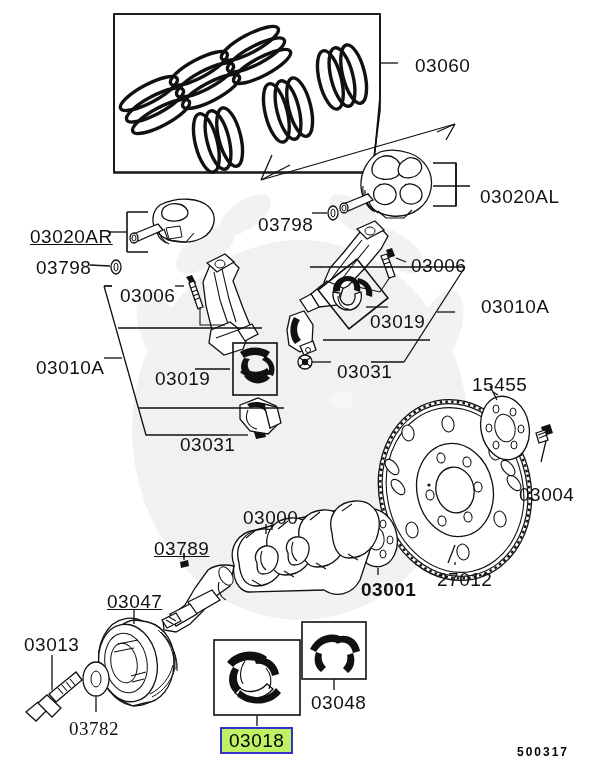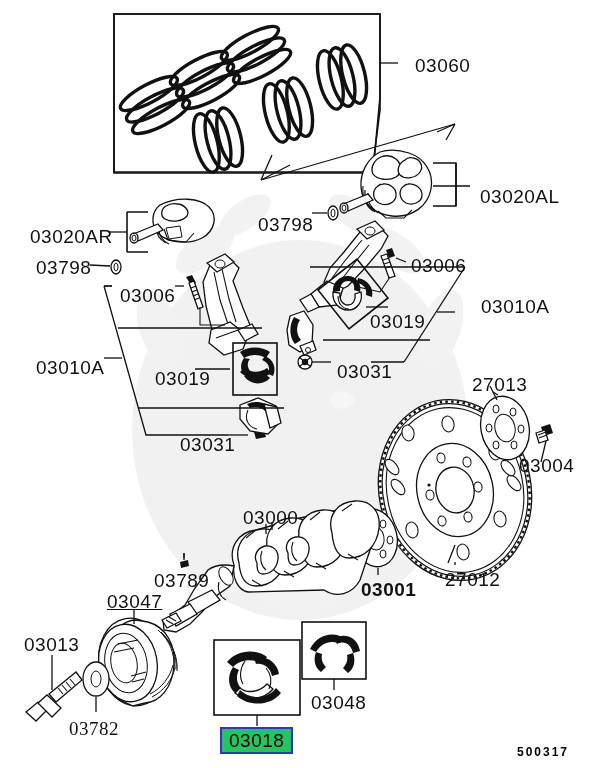--- a/index.html
+++ b/index.html
@@ -3,21 +3,21 @@
 <meta charset="utf-8">
 <title>Engine Parts Diagram</title>
 <style>
   html,body{margin:0;padding:0;background:#ffffff;}
   body{width:609px;height:768px;overflow:hidden;
        font-family:"Liberation Sans","DejaVu Sans",sans-serif;}
   #stage{position:relative;width:609px;height:768px;background:#fff;}
   #art{position:absolute;left:0;top:0;width:609px;height:768px;}
   .lbl{position:absolute;font-size:19px;letter-spacing:0.5px;color:#111;
        white-space:nowrap;line-height:1;font-family:"Liberation Sans","DejaVu Sans",sans-serif;}
-  .lbl.hl{background:#22c55e;border:2px solid #3333cc;padding:2px 7px;color:#000;}
+  .lbl.hl{background:#bef264;border:2px solid #3333cc;padding:2px 7px;color:#000;}
   .code{position:absolute;font-size:12px;font-weight:bold;letter-spacing:2px;color:#000000;}
 </style>
 </head>
 <body>
 
 <div id="stage">
 
   <svg id="art" viewBox="0 0 609 768">
     <defs>
       <style>
@@ -408,37 +408,37 @@
       <path class="sld" d="M334 638 C 346 632 358 638 360 651 L 353 653 C 351 644 344 640 337 644 Z"></path>
       <path class="sld" d="M353 653 C 356 661 354 669 348 673 L 343 668 C 347 664 348 659 347 655 Z"></path>
       <path class="ln" d="M334 679 L 334 690"></path>
     </g>
 
   </svg>
 
   <div id="labels">
       <div class="lbl" style="left: 415px; top: 56px;">03060</div>
       <div class="lbl" style="left: 480px; top: 187px;">03020AL</div>
-      <div class="lbl" style="left: 30px; top: 227px;">03020AR</div>
+      <div class="lbl" style="left: 30px; top: 227px; text-decoration: underline;">03020AR</div>
       <div class="lbl" style="left: 258px; top: 215px;">03798</div>
       <div class="lbl" style="left: 36px; top: 258px;">03798</div>
       <div class="lbl" style="left: 120px; top: 286px;">03006</div>
       <div class="lbl" style="left: 411px; top: 256px;">03006</div>
       <div class="lbl" style="left: 36px; top: 358px;">03010A</div>
       <div class="lbl" style="left: 481px; top: 297px;">03010A</div>
       <div class="lbl" style="left: 155px; top: 369px;">03019</div>
       <div class="lbl" style="left: 370px; top: 312px;">03019</div>
       <div class="lbl" style="left: 180px; top: 435px;">03031</div>
       <div class="lbl" style="left: 337px; top: 362px;">03031</div>
-      <div class="lbl" style="left: 472px; top: 375px;">27013</div>
-      <div class="lbl" style="left: 519px; top: 456px; text-align: center;">03004</div>
-      <div class="lbl" style="left: 437px; top: 570px; margin-left: 8px;">27012</div>
+      <div class="lbl" style="left: 472px; top: 375px;">15455</div>
+      <div class="lbl" style="left: 519px; top: 485px; text-align: center;">03004</div>
+      <div class="lbl" style="left: 437px; top: 570px;">27012</div>
       <div class="lbl" style="left: 361px; top: 580px; font-weight: bold;">03001</div>
       <div class="lbl" style="left: 243px; top: 508px;">03000</div>
-      <div class="lbl" style="left: 154px; top: 571px;">03789</div>
+      <div class="lbl" style="left: 154px; top: 539px; text-decoration: underline;">03789</div>
       <div class="lbl" style="left: 107px; top: 592px; text-decoration: underline;">03047</div>
       <div class="lbl" style="left: 24px; top: 635px;">03013</div>
       <div class="lbl" style="left: 69px; top: 719px; font-family: Liberation Serif, serif;">03782</div>
       <div class="lbl" style="left: 311px; top: 693px; text-align: center;">03048</div>
       <div class="lbl hl" style="left: 220px; top: 727px;">03018</div>
     </div>
 
   <div class="code" id="sheet-code" style="left:517px;top:745px;">500317</div>
 
 </div>

